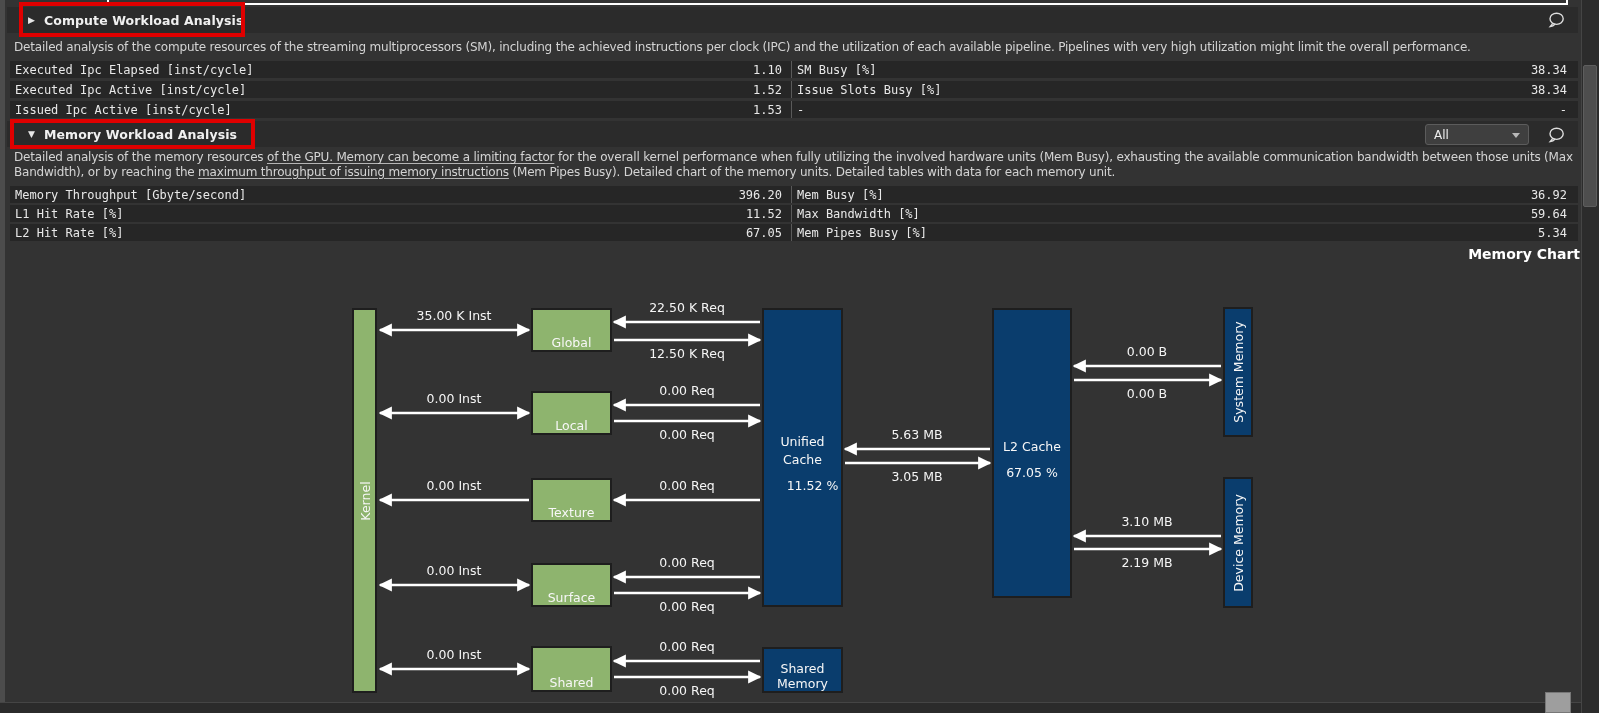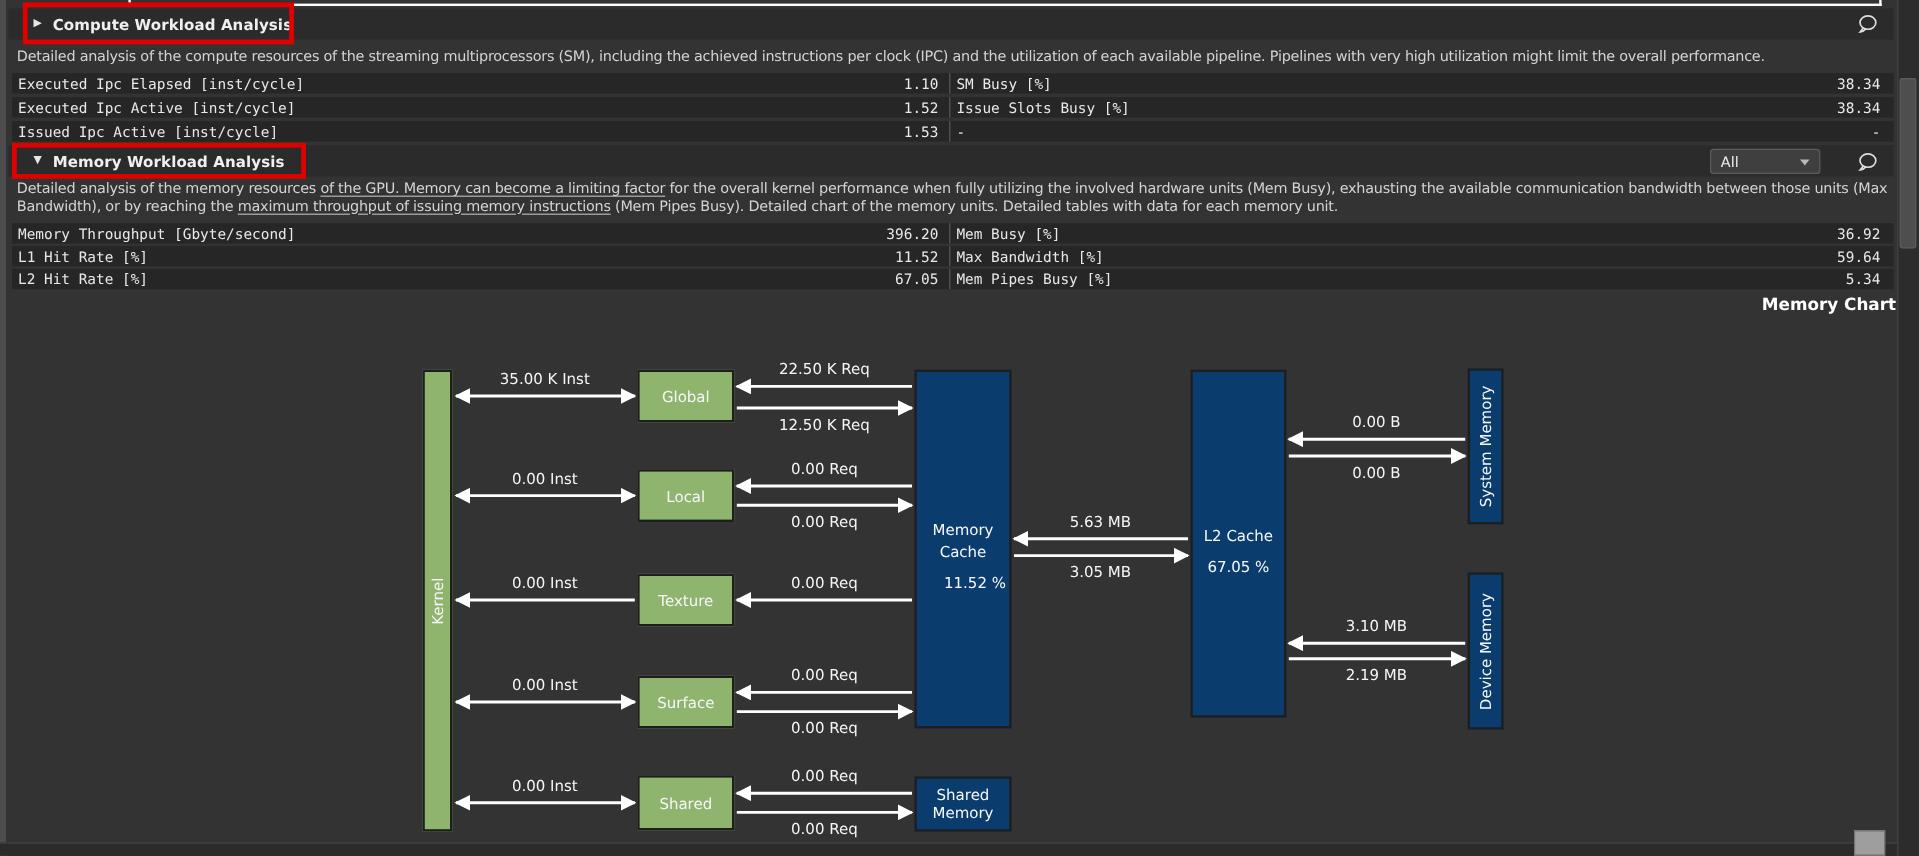--- a/index.html
+++ b/index.html
@@ -21,32 +21,32 @@
   
   .desc{left:14px;width:1562px;font-size:12px;line-height:14.5px;color:#d4d4d4;letter-spacing:-0.2px;}
   .u{text-decoration:underline;text-underline-offset:2px;text-decoration-color:#b5b5b5;}
   
   .mrow{position:absolute;display:flex;justify-content:space-between;align-items:center;
     background:#262626;height:17px;box-sizing:border-box;
     font-family:"DejaVu Sans Mono",monospace;font-size:12px;color:#e8e8e8;gap:33px;}
   .mrow.left{left:10px;width:781px;padding:0 9px 0 5px;}
   .mrow.right{left:791px;width:787px;padding:0 11px 0 5px;border-left:1px solid #5a5a5a;}
   
-  #filter-dropdown{left:1425px;top:124px;width:92px;height:21px;background:#3f3f3f;
+  #filter-dropdown{left:1425px;top:124px;width:104px;height:21px;background:#3f3f3f;
     border:1px solid #5c5c5c;border-radius:3px;box-sizing:border-box;display:flex;
     align-items:center;color:#eeeeee;font-size:12px;padding-left:8px;}
   #filter-dropdown .chev{position:absolute;right:8px;top:8px;width:0;height:0;
     border-left:4px solid transparent;border-right:4px solid transparent;border-top:5px solid #b8b8b8;}
   
   .bubble{width:20px;height:20px;}
   
   #chart-title{top:246px;left:0;width:1580px;text-align:right;font-size:14px;font-weight:bold;color:#ffffff;}
   #chart{left:0;top:270px;width:1580px;height:435px;}
   .cbox{position:absolute;box-sizing:border-box;border:2px solid #1e1e1e;color:#f7f7f7;
-    font-size:12.5px;display:flex;align-items:center;justify-content:center;text-align:center;}
+    font-size:12.5px;display:flex;align-items:flex-end;justify-content:center;text-align:center;}
   .green{background:#8eb46e;}
   .blue{background:#0a3d6d;}
   .vlabel{position:absolute;left:50%;top:50%;transform:translate(-50%,-50%) rotate(-90deg);
     white-space:nowrap;color:#f7f7f7;font-size:12.5px;}
   .flow-label{position:absolute;transform:translateX(-50%);color:#f5f5f5;font-size:12.5px;white-space:nowrap;}
   .cache-text{position:absolute;width:100%;text-align:center;color:#f7f7f7;font-size:12.5px;line-height:18px;}
   
   #footer{left:0;top:702px;width:1599px;height:11px;background:#2b2b2b;border-top:1px solid #454545;box-sizing:border-box;}
   #corner-box{left:1545px;top:692px;width:26px;height:21px;background:#9e9e9e;border:1px solid #777;box-sizing:border-box;}
   #scroll-track{left:1581px;top:0;width:18px;height:713px;background:#2c2c2c;border-left:1px solid #454545;box-sizing:border-box;}
@@ -193,21 +193,21 @@
   </div>
   <div class="cbox green" style="left:531px;top:293px;width:81px;height:44px;">
     <span>Surface</span>
   </div>
   <div class="cbox green" style="left:531px;top:376px;width:81px;height:46px;">
     <span>Shared</span>
   </div>
 
   <div class="cbox blue" style="left:762px;top:38px;width:81px;height:299px;">
     <div class="cache-text" style="top:123px;">
-      <div>Memory</div>
+      <div>Unified</div>
       <div>Cache</div>
       <div style="margin-top:8px;margin-left:20px;">11.52 %</div>
     </div>
   </div>
   <div class="cbox blue" style="left:762px;top:377px;width:81px;height:46px;">
     <span style="width:60px;line-height:15px;">Shared Memory</span>
   </div>
   <div class="cbox blue" style="left:992px;top:38px;width:80px;height:290px;">
     <div class="cache-text" style="top:128px;">
       <div>L2 Cache</div>

